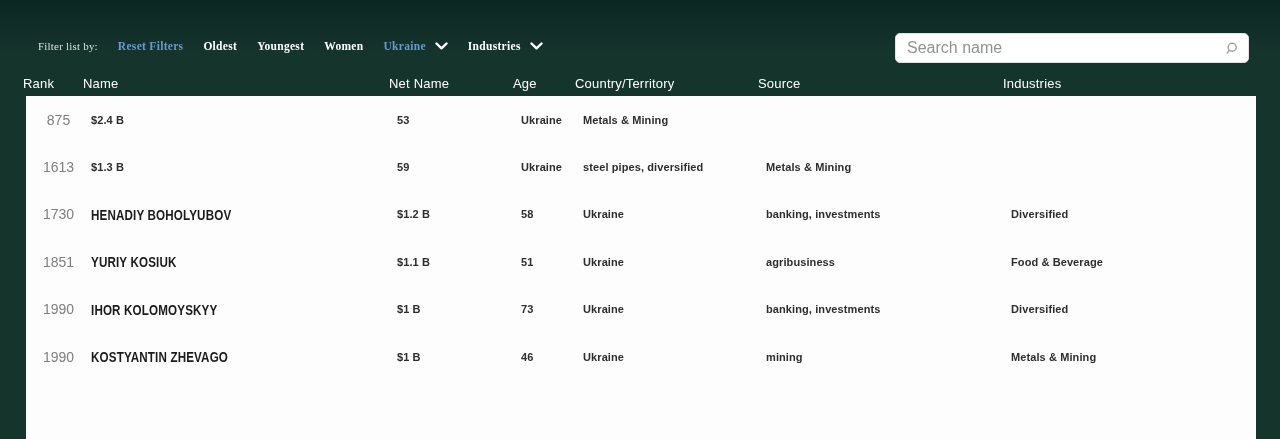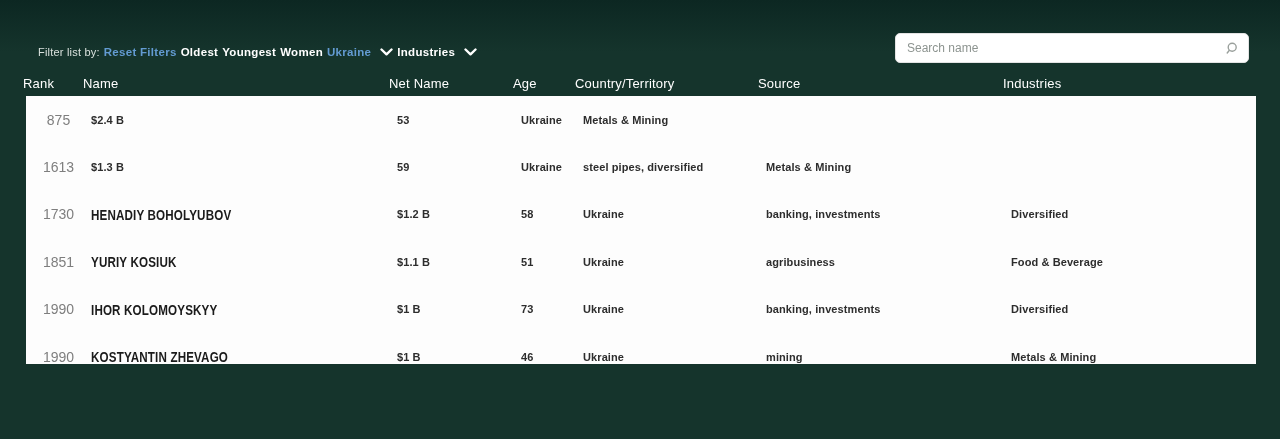--- a/index.html
+++ b/index.html
@@ -6,41 +6,41 @@
   html,body { width:1280px; height:439px; overflow:hidden; }
   body {
     font-family:"Liberation Sans", sans-serif;
     position:relative;
     background:linear-gradient(180deg,#0c2722 0%,#15342c 52px,#15342c 100%);
   }
 
   
   .filter-bar {
     position:absolute; left:38px; top:40px; height:18px;
-    display:flex; align-items:flex-end; gap:4px; white-space:nowrap;
+    display:flex; align-items:flex-start; gap:20px; white-space:nowrap;font-family:Liberation Serif, serif;
   }
   .filter-label { font-size:11px; color:#d9e1dd; letter-spacing:.2px; }
   .filter-btn {
     background:none; border:none; padding:0; cursor:pointer;
     font-family:inherit; font-size:11.5px; font-weight:700; color:#ffffff;
     letter-spacing:.3px; display:flex; align-items:center; gap:9px;
   }
   .filter-btn.blue { color:#639bd2; }
   .chev { display:inline-flex; }
   .chev svg { display:block; }
 
   
   .search-box {
     position:absolute; left:895px; top:33px; width:354px; height:30px;
     background:#ffffff; border-radius:5px; border:1px solid #e3e3e3;
     display:flex; align-items:center; overflow:hidden;
   }
   .search-box input {
     flex:1; height:100%; border:none; outline:none; background:transparent;
-    padding:0 8px 0 11px; font-family:inherit; font-size:12px; color:#ec4899;
+    padding:0 8px 0 11px; font-family:inherit; font-size:16px; color:#ec4899;
   }
   .search-box input::placeholder { color:#8d9490; opacity:1; }
   .search-icon { display:flex; align-items:center; padding-right:10px; cursor:pointer; background:none; border:none; }
 
   
   .grid-cols {
     display:grid;
     grid-template-columns:65px 306px 124px 62px 183px 245px 1fr;
     align-items:center;
   }
@@ -48,21 +48,21 @@
   
   .table-header {
     position:absolute; left:18px; top:70px; width:1230px; height:26px;
     color:#ffffff; font-size:13px; font-weight:500; letter-spacing:.2px;
   }
   .table-header .hcell { cursor:pointer; }
   .table-header .hcell.rank-h { padding-left:5px; }
 
   
   .card {
-    position:absolute; left:26px; top:96px; width:1230px; height:268px;
+    position:absolute; left:26px; top:96px; width:1230px; height:343px;
     background:#fdfdfd;
   }
   .row { height:47.4px; cursor:pointer; }
   .cell { overflow:hidden; white-space:nowrap; }
   .cell.rank { text-align:center; color:#7e7e7e; font-size:14px; }
   .cell.name { padding-top:1px; }
   .name-inner {
     display:inline-block; transform:scaleX(.75); transform-origin:0 50%;
     font-weight:700; font-size:15.5px; color:#1b1b1b; letter-spacing:.2px;
   }

